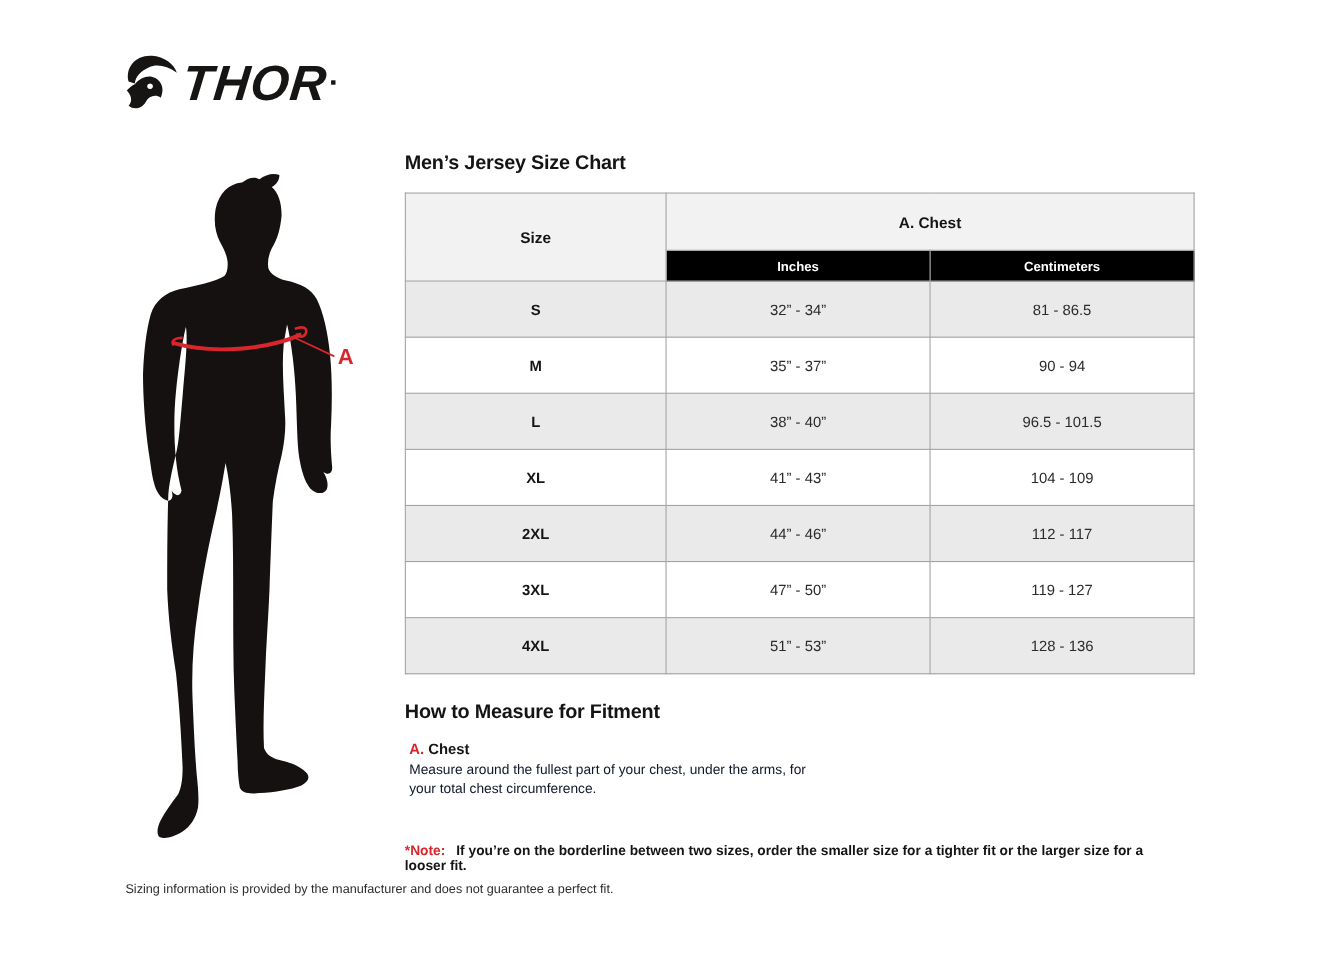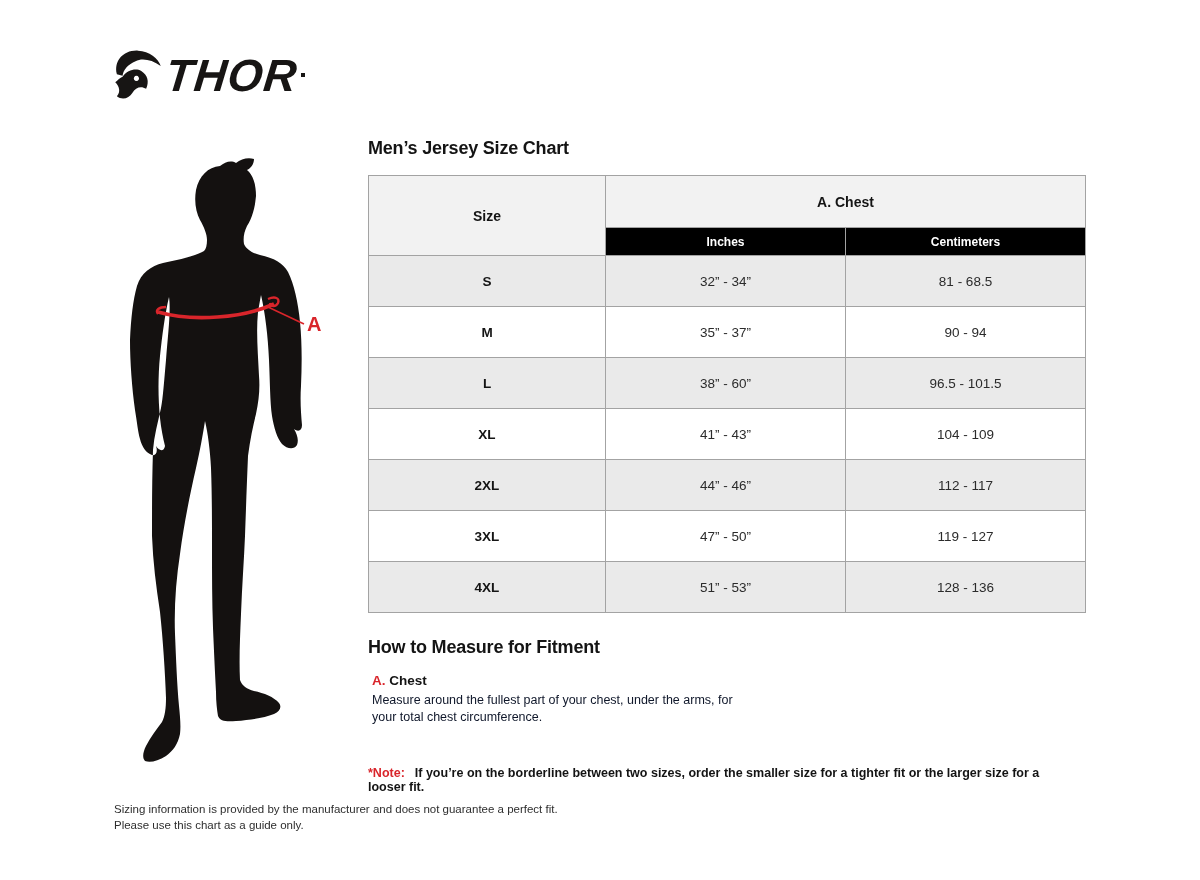--- a/index.html
+++ b/index.html
@@ -166,30 +166,30 @@
     </tr>
     <tr>
       <th class="h-unit">Inches</th>
       <th class="h-unit">Centimeters</th>
     </tr>
   </thead>
   <tbody>
       <tr>
         <td class="c-size">S</td>
         <td class="c-val">32” - 34”</td>
-        <td class="c-val">81 - 68.5</td>
+        <td class="c-val">81 - 86.5</td>
       </tr>
       <tr>
         <td class="c-size">M</td>
         <td class="c-val">35” - 37”</td>
         <td class="c-val">90 - 94</td>
       </tr>
       <tr>
         <td class="c-size">L</td>
-        <td class="c-val">38” - 60”</td>
+        <td class="c-val">38” - 40”</td>
         <td class="c-val">96.5 - 101.5</td>
       </tr>
       <tr>
         <td class="c-size">XL</td>
         <td class="c-val">41” - 43”</td>
         <td class="c-val">104 - 109</td>
       </tr>
       <tr>
         <td class="c-size">2XL</td>
         <td class="c-val">44” - 46”</td>
@@ -217,14 +217,13 @@
   </div>
   <div class="item-desc">Measure around the fullest part of your chest, under the arms, for your total chest circumference.</div>
 </div>
 
 <div class="note">
   <span class="note-label">*Note:</span><span>If you’re on the borderline between two sizes, order the smaller size for a tighter fit or the larger size for a looser fit.</span>
 </div>
 
 <div class="footer">
   <div>Sizing information is provided by the manufacturer and does not guarantee a perfect fit.</div>
-  <div>Please use this chart as a guide only.</div>
 </div>
 
 </body></html>

